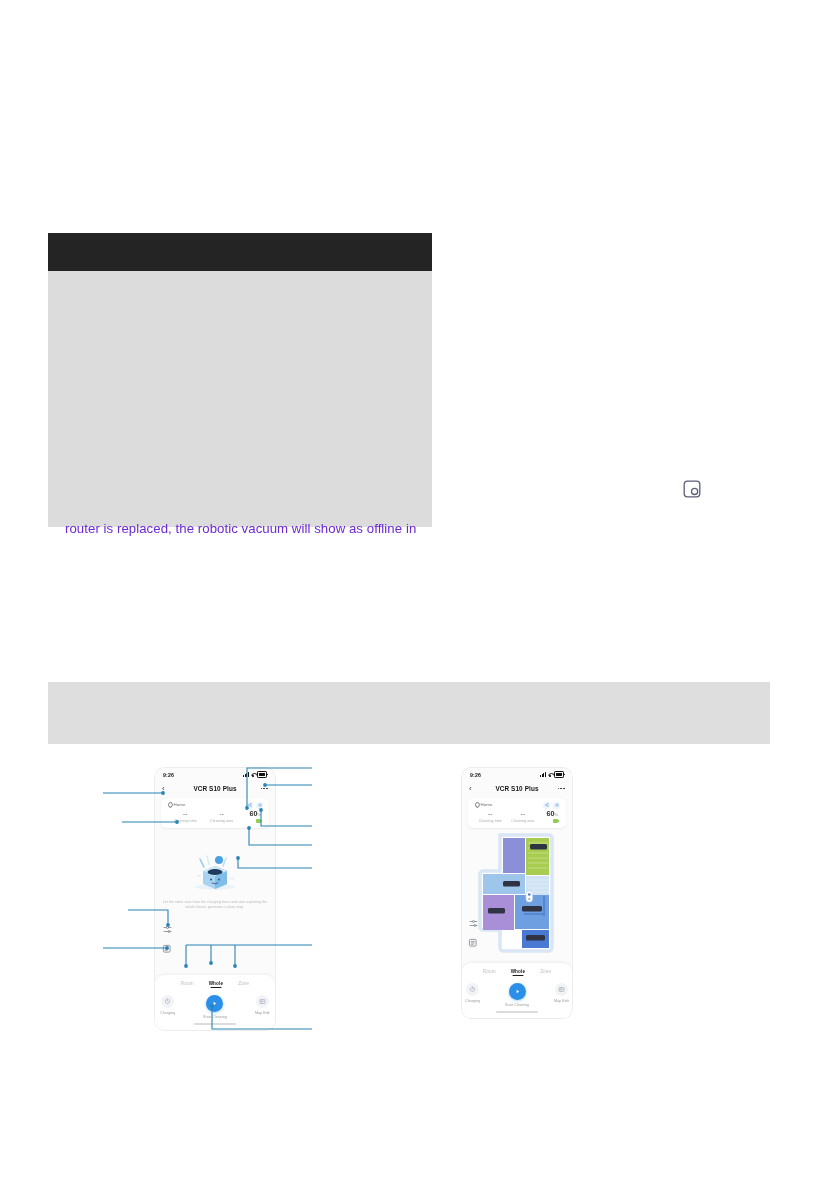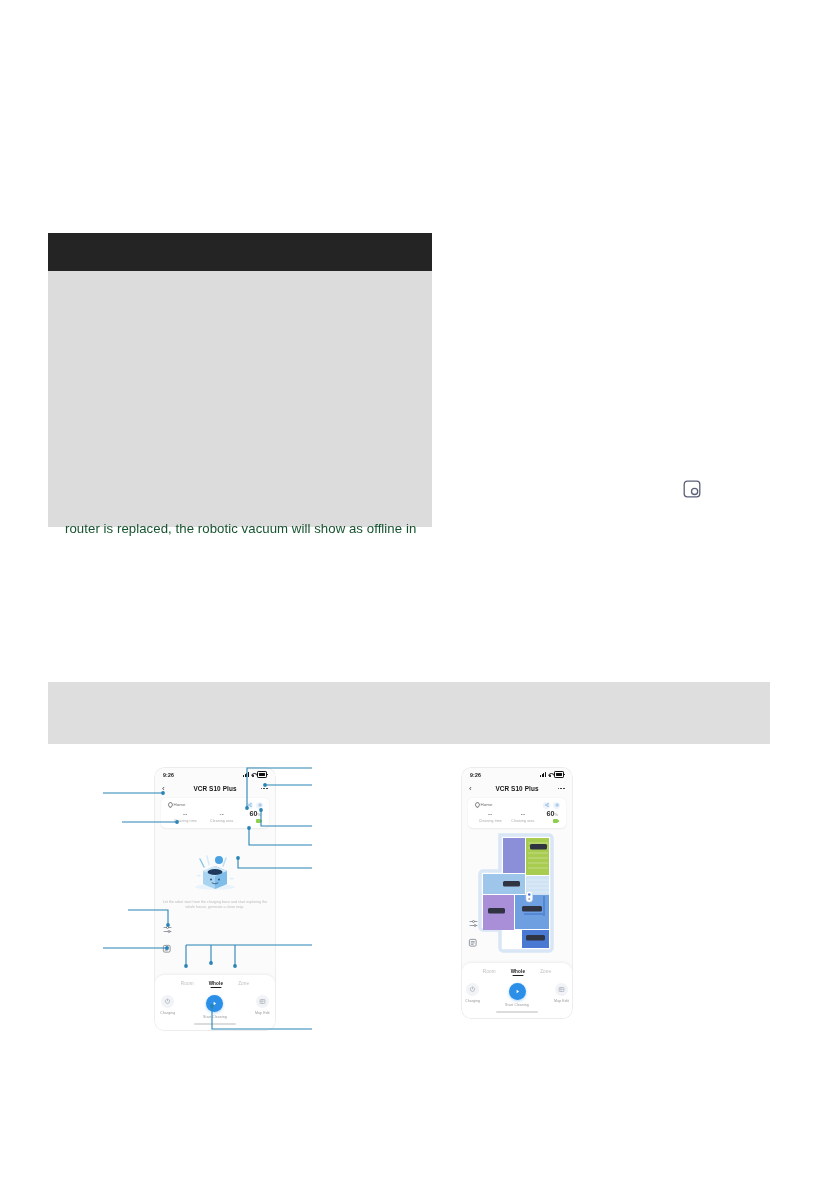--- a/index.html
+++ b/index.html
@@ -15,21 +15,21 @@
   .page{position:absolute;inset:0;}
 
   
   .note-block{position:absolute;left:48px;top:233px;width:384px;}
   .note-header{height:38px;background:#242424;width:100%;}
   .note-body{
     background:#dcdcdc;width:100%;height:256px;position:relative;
   }
   .note-line{
     position:absolute;left:17px;top:250px;
-    font-size:13.2px;color:#14532d;letter-spacing:.005em;
+    font-size:13.2px;color:#6d28d9;letter-spacing:.005em;
     white-space:nowrap;
   }
 
   
   .margin-icon{position:absolute;left:681px;top:478px;width:22px;height:22px;}
   .margin-icon svg{display:block;}
 
   
   .gray-band{position:absolute;left:48px;top:682px;width:722px;height:62px;background:#dedede;}
 

